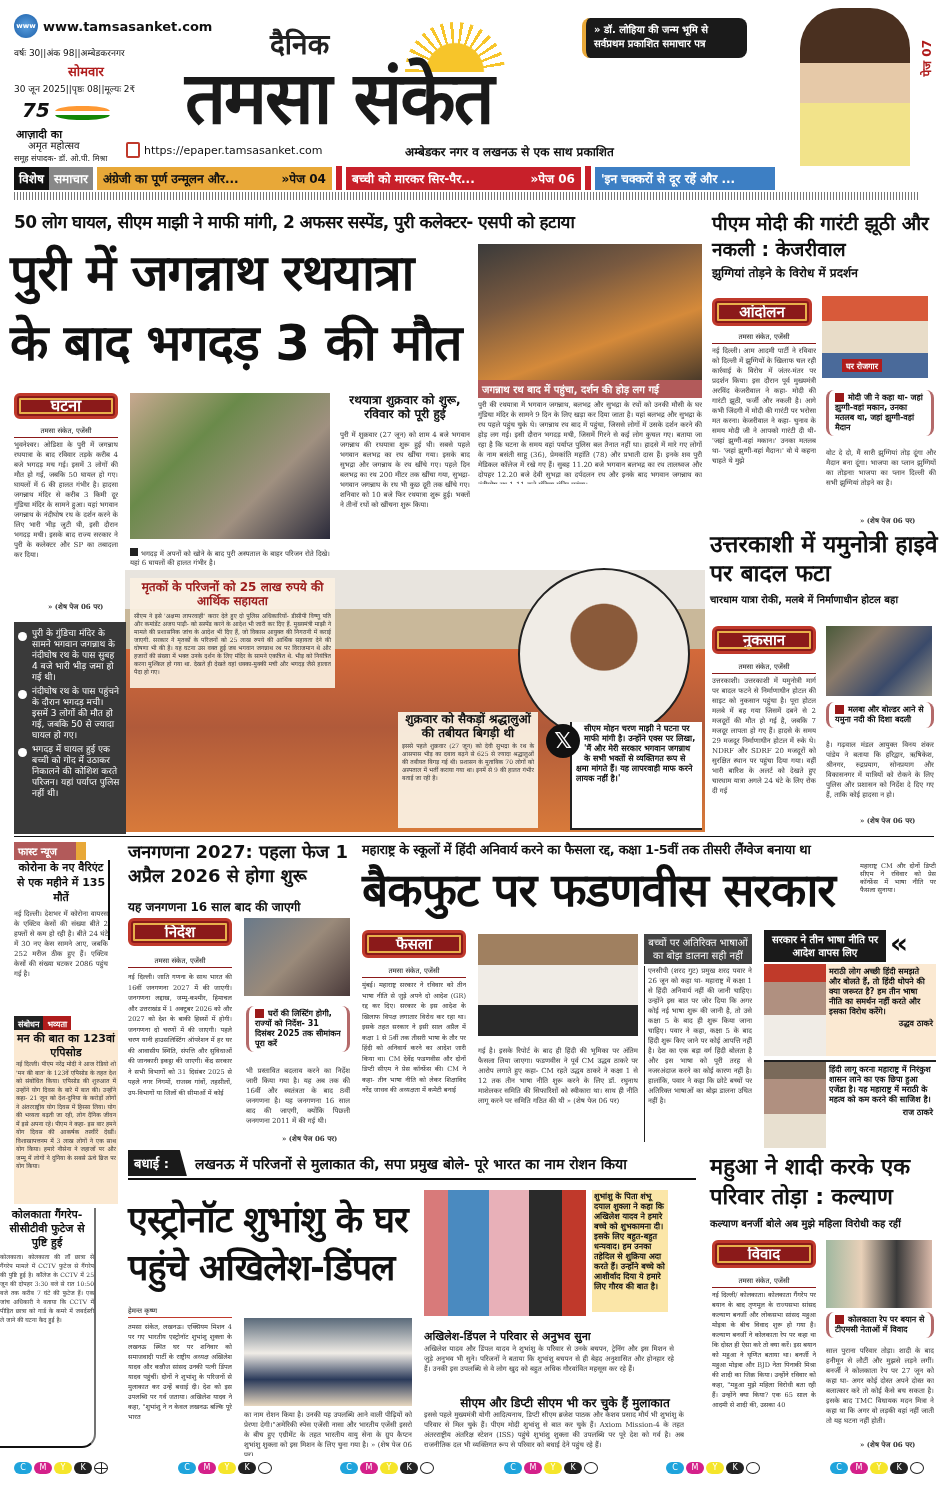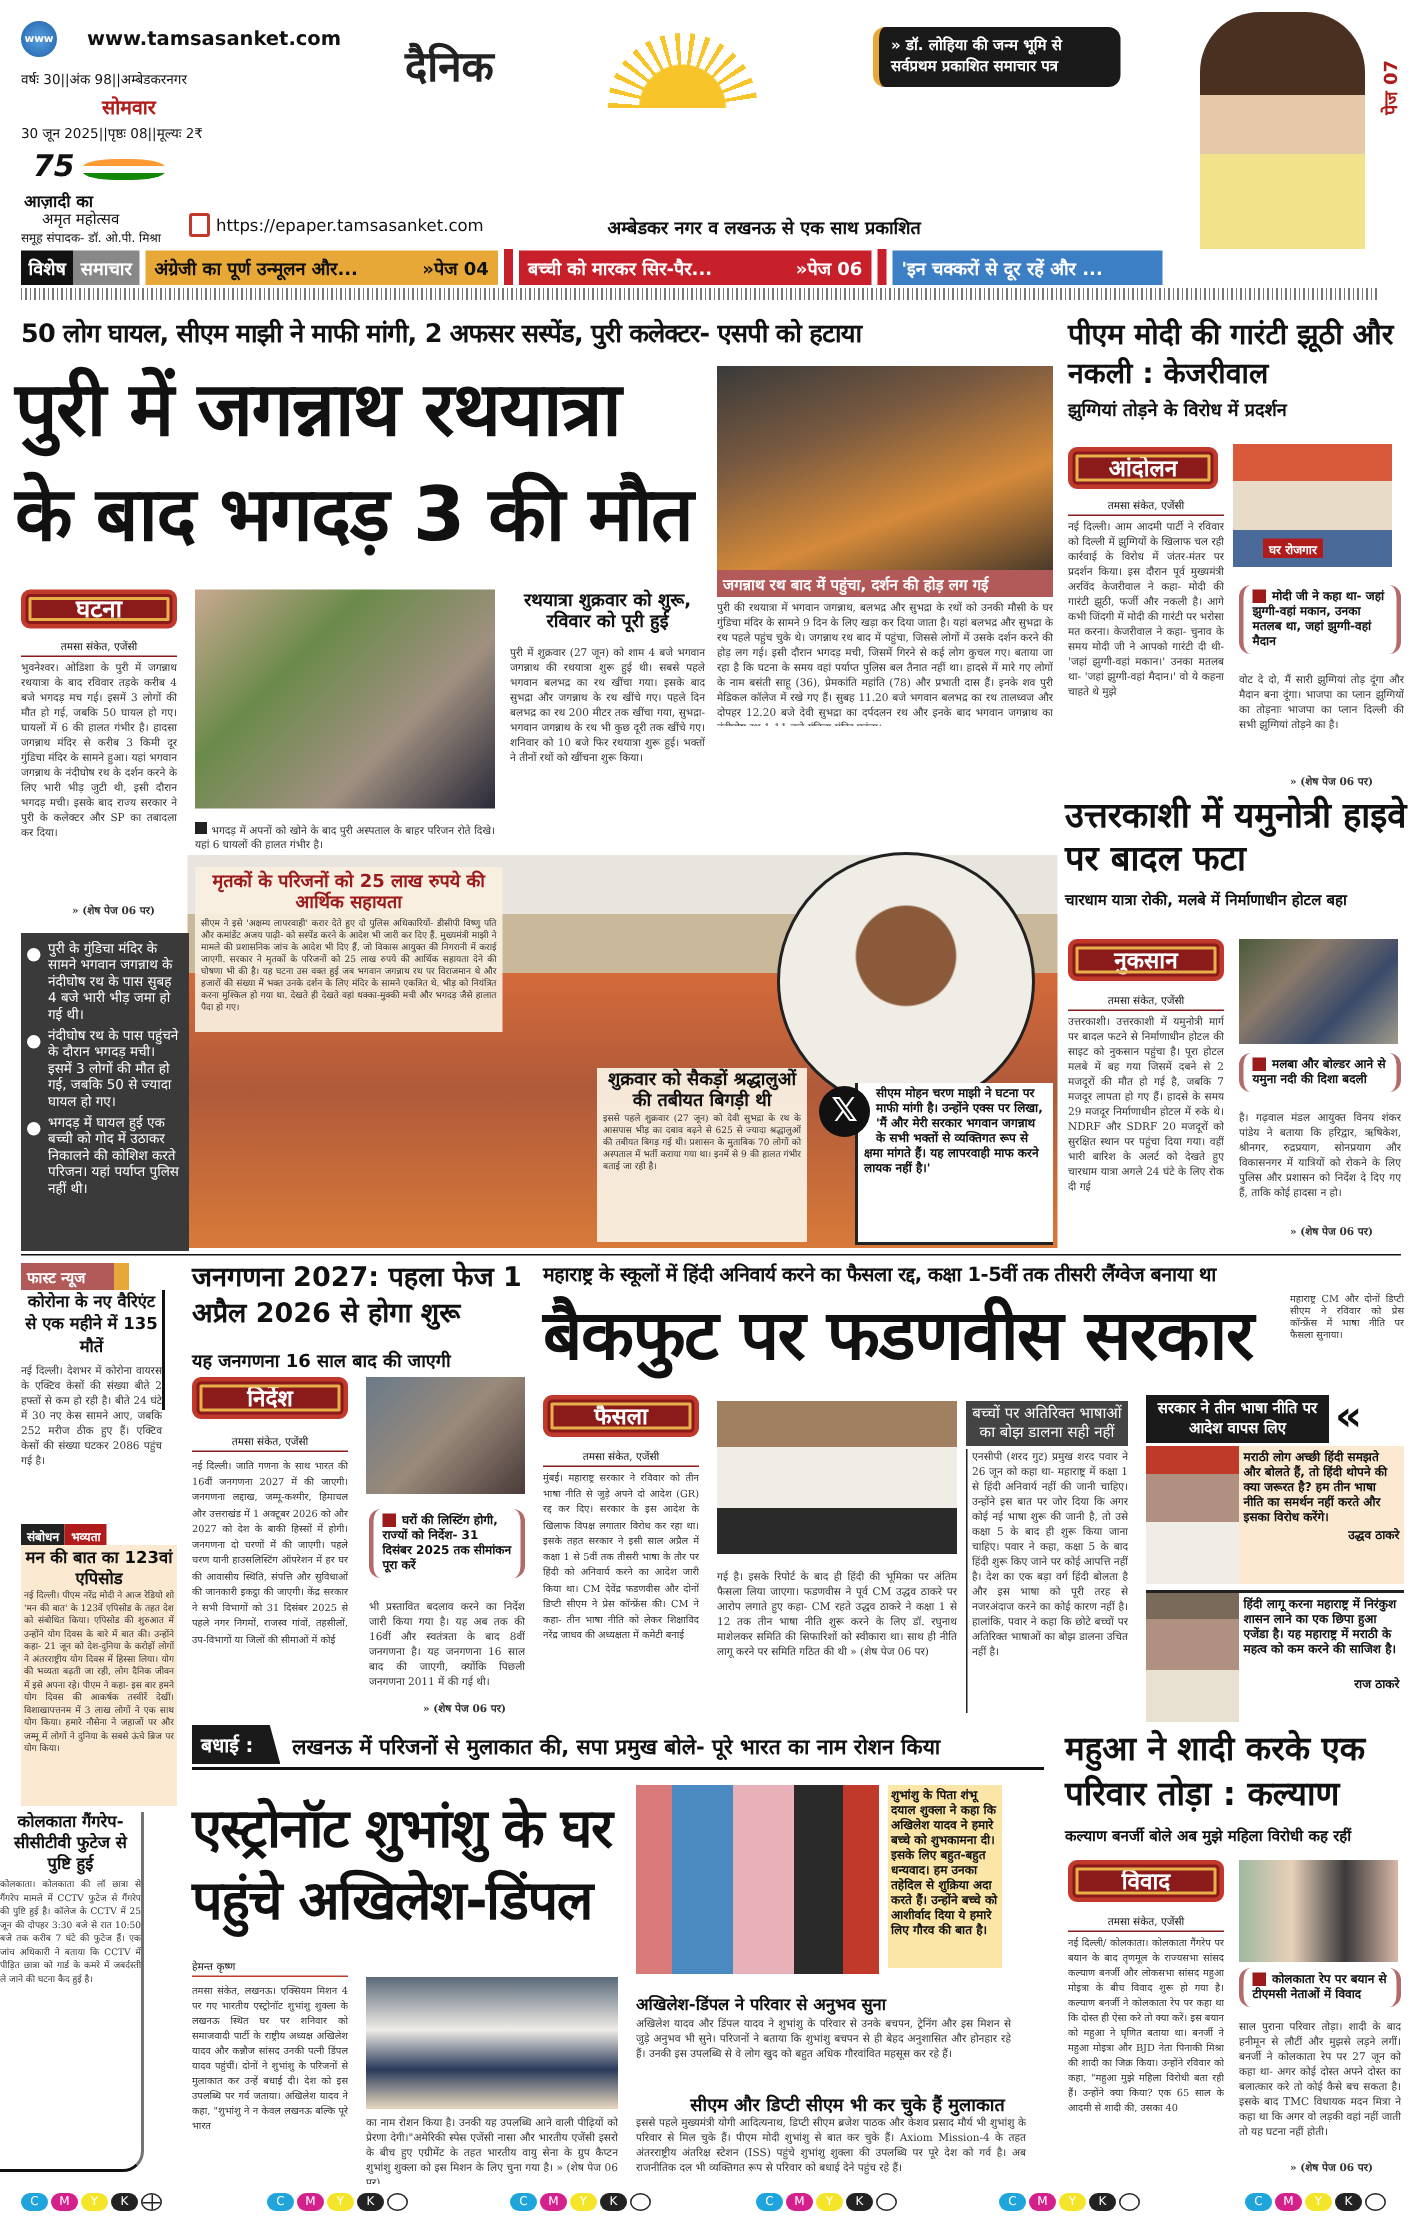--- a/index.html
+++ b/index.html
@@ -16,36 +16,37 @@
 .cmyk span{width:18px;height:12px;border-radius:6px;font-size:8px;color:#fff;text-align:center;line-height:12px}
 .rule{height:2px;background:#111}
 .stripe{height:8px;background:repeating-linear-gradient(90deg,#777 0 1px,#fff 1px 3px)}
 .bullet-list li{list-style:none;position:relative;padding-left:14px;margin-bottom:3px}
 .bullet-list li::before{content:"";position:absolute;left:0;top:4px;width:9px;height:9px;border-radius:50%;background:#fff}
 </style>
 </head>
 <body>
 
 <div class="abs" style="left:0;top:0;width:945px;height:166px;">
-  <div class="abs" style="left:14px;top:14px;display:flex;align-items:center;gap:20px">
+  <div class="abs" style="left:14px;top:14px;display:flex;align-items:center;gap:5px">
     <span style="display:inline-block;width:24px;height:24px;border-radius:50%;background:radial-gradient(circle,#5aa0e0,#1d5fa8);color:#fff;font-size:7px;text-align:center;line-height:24px;font-weight:bold">www</span>
     <span style="font-size:13px;font-weight:bold">www.tamsasanket.com</span>
   </div>
   <div class="abs" style="left:14px;top:46px;font-size:9px">वर्षः 30||अंक 98||अम्बेडकरनगर</div>
   <div class="abs" style="left:68px;top:62px;font-size:13px;font-weight:bold;color:#b01c1c">सोमवार</div>
   <div class="abs" style="left:14px;top:82px;font-size:9px">30 जून 2025||पृष्ठः 08||मूल्यः 2₹</div>
   <div class="abs" style="left:22px;top:98px;width:90px;height:40px">
     <span style="font-size:20px;font-weight:bold;font-style:italic">75</span>
     <span style="display:inline-block;width:55px;height:14px;background:linear-gradient(#ff9933 33%,#fff 33% 66%,#138808 66%);border-radius:40%;vertical-align:middle"></span>
   </div>
   <div class="abs" style="left:16px;top:126px;font-size:11px;font-weight:bold">आज़ादी का</div>
   <div class="abs" style="left:28px;top:138px;font-size:10px">अमृत महोत्सव</div>
   <div class="abs" style="left:14px;top:152px;font-size:8px">समूह संपादक- डॉ. ओ.पी. मिश्रा</div>
   <div class="abs" style="left:405px;top:22px;width:100px;height:50px;border-radius:50px 50px 0 0;background:radial-gradient(circle at 50% 100%,#f7c52a 40%,transparent 42%),repeating-conic-gradient(from 270deg at 50% 100%,#f7c52a 0 4deg,transparent 4deg 12deg)"></div>
   <div class="abs" style="left:270px;top:24px;font-size:28px;font-weight:bold;color:#222">दैनिक</div>
+  <div class="abs" style="left:185px;top:58px;font-size:72px;font-weight:bold;letter-spacing:-2px;color:#1a1a1a;line-height:80px">तमसा संकेत</div>
   <div class="abs" style="left:405px;top:143px;font-size:12px;font-weight:bold">अम्बेडकर नगर व लखनऊ से एक साथ प्रकाशित</div>
   <div class="abs" style="left:126px;top:142px;display:flex;align-items:center;gap:4px">
     <span style="display:inline-block;width:14px;height:16px;border:2px solid #c0392b;border-radius:2px"></span>
     <span style="font-size:11px;font-weight:normal">https://epaper.tamsasanket.com</span>
   </div>
   <div class="abs" style="left:582px;top:18px;width:165px;height:40px;background:#1a1a1a;color:#fff;font-size:10px;font-weight:bold;border-radius:8px;padding:4px 8px;border-left:4px solid #e8a838">» डॉ. लोहिया की जन्म भूमि से सर्वप्रथम प्रकाशित समाचार पत्र</div>
   <div class="abs img" style="left:800px;top:8px;width:110px;height:158px;background:linear-gradient(180deg,#4a3020 0 35%,#e6c9a8 35% 60%,#f2e38a 60%);border-radius:40px 40px 0 0"></div>
   <div class="abs" style="left:918px;top:40px;writing-mode:vertical-rl;transform:rotate(180deg);font-size:12px;font-weight:bold;color:#b01c1c">पेज 07</div>
 </div>
 
@@ -176,21 +177,21 @@
   <div class="img" style="width:62px;height:92px;background:linear-gradient(180deg,#c03a2a 0 20%,#b09080 20% 55%,#f0ece6 55%)"></div>
   <div style="flex:1;padding:3px;font-size:8px;line-height:10px;font-weight:bold">
     <div>मराठी लोग अच्छी हिंदी समझते और बोलते हैं, तो हिंदी थोपने की क्या जरूरत है? हम तीन भाषा नीति का समर्थन नहीं करते और इसका विरोध करेंगे।</div>
     <div style="text-align:right;margin-top:2px">उद्धव ठाकरे</div>
   </div>
 </div>
 <div class="abs" style="left:764px;top:1060px;width:172px;height:88px;background:#fff;display:flex;border-top:2px solid #222">
   <div class="img" style="width:62px;height:86px;background:linear-gradient(180deg,#7a6a5a 0 20%,#b09080 20% 60%,#e8e0d0 60%)"></div>
   <div style="flex:1;padding:3px;font-size:8px;line-height:10px;font-weight:bold">
     <div>हिंदी लागू करना महाराष्ट्र में निरंकुश शासन लाने का एक छिपा हुआ एजेंडा है। यह महाराष्ट्र में मराठी के महत्व को कम करने की साजिश है।</div>
-    <div style="text-align:right;margin-top:13px">राज ठाकरे</div>
+    <div style="text-align:right;margin-top:3px">राज ठाकरे</div>
   </div>
 </div>
 
 <div class="abs" style="left:128px;top:1148px;width:568px;height:32px;border-bottom:2px solid #111;display:flex;align-items:center;gap:8px">
   <span style="background:#1a1a1a;color:#fff;font-size:13px;font-weight:bold;padding:4px 18px 4px 6px;clip-path:polygon(0 0,88% 0,100% 100%,0 100%)">बधाई :</span>
   <span class="hl" style="font-size:14px">लखनऊ में परिजनों से मुलाकात की, सपा प्रमुख बोले- पूरे भारत का नाम रोशन किया</span>
 </div>
 <div class="abs hl" style="left:128px;top:1196px;width:290px;font-size:36px;line-height:48px;letter-spacing:-1px">एस्ट्रोनॉट शुभांशु के घर पहुंचे अखिलेश-डिंपल</div>
 <div class="abs img" style="left:424px;top:1190px;width:162px;height:126px;background:linear-gradient(90deg,#d87a7a 0 15%,#4a8ac0 15% 40%,#e8b0b8 40% 65%,#2a2a2a 65% 85%,#c0392b 85%)"></div>
 <div class="abs" style="left:592px;top:1190px;width:76px;height:122px;background:#fbe6a8;font-size:8px;line-height:10px;font-weight:bold;padding:2px;overflow:hidden">शुभांशु के पिता शंभू दयाल शुक्ला ने कहा कि अखिलेश यादव ने हमारे बच्चे को शुभकामना दी। इसके लिए बहुत-बहुत धन्यवाद। हम उनका तहेदिल से शुक्रिया अदा करते हैं। उन्होंने बच्चे को आशीर्वाद दिया ये हमारे लिए गौरव की बात है।</div>

